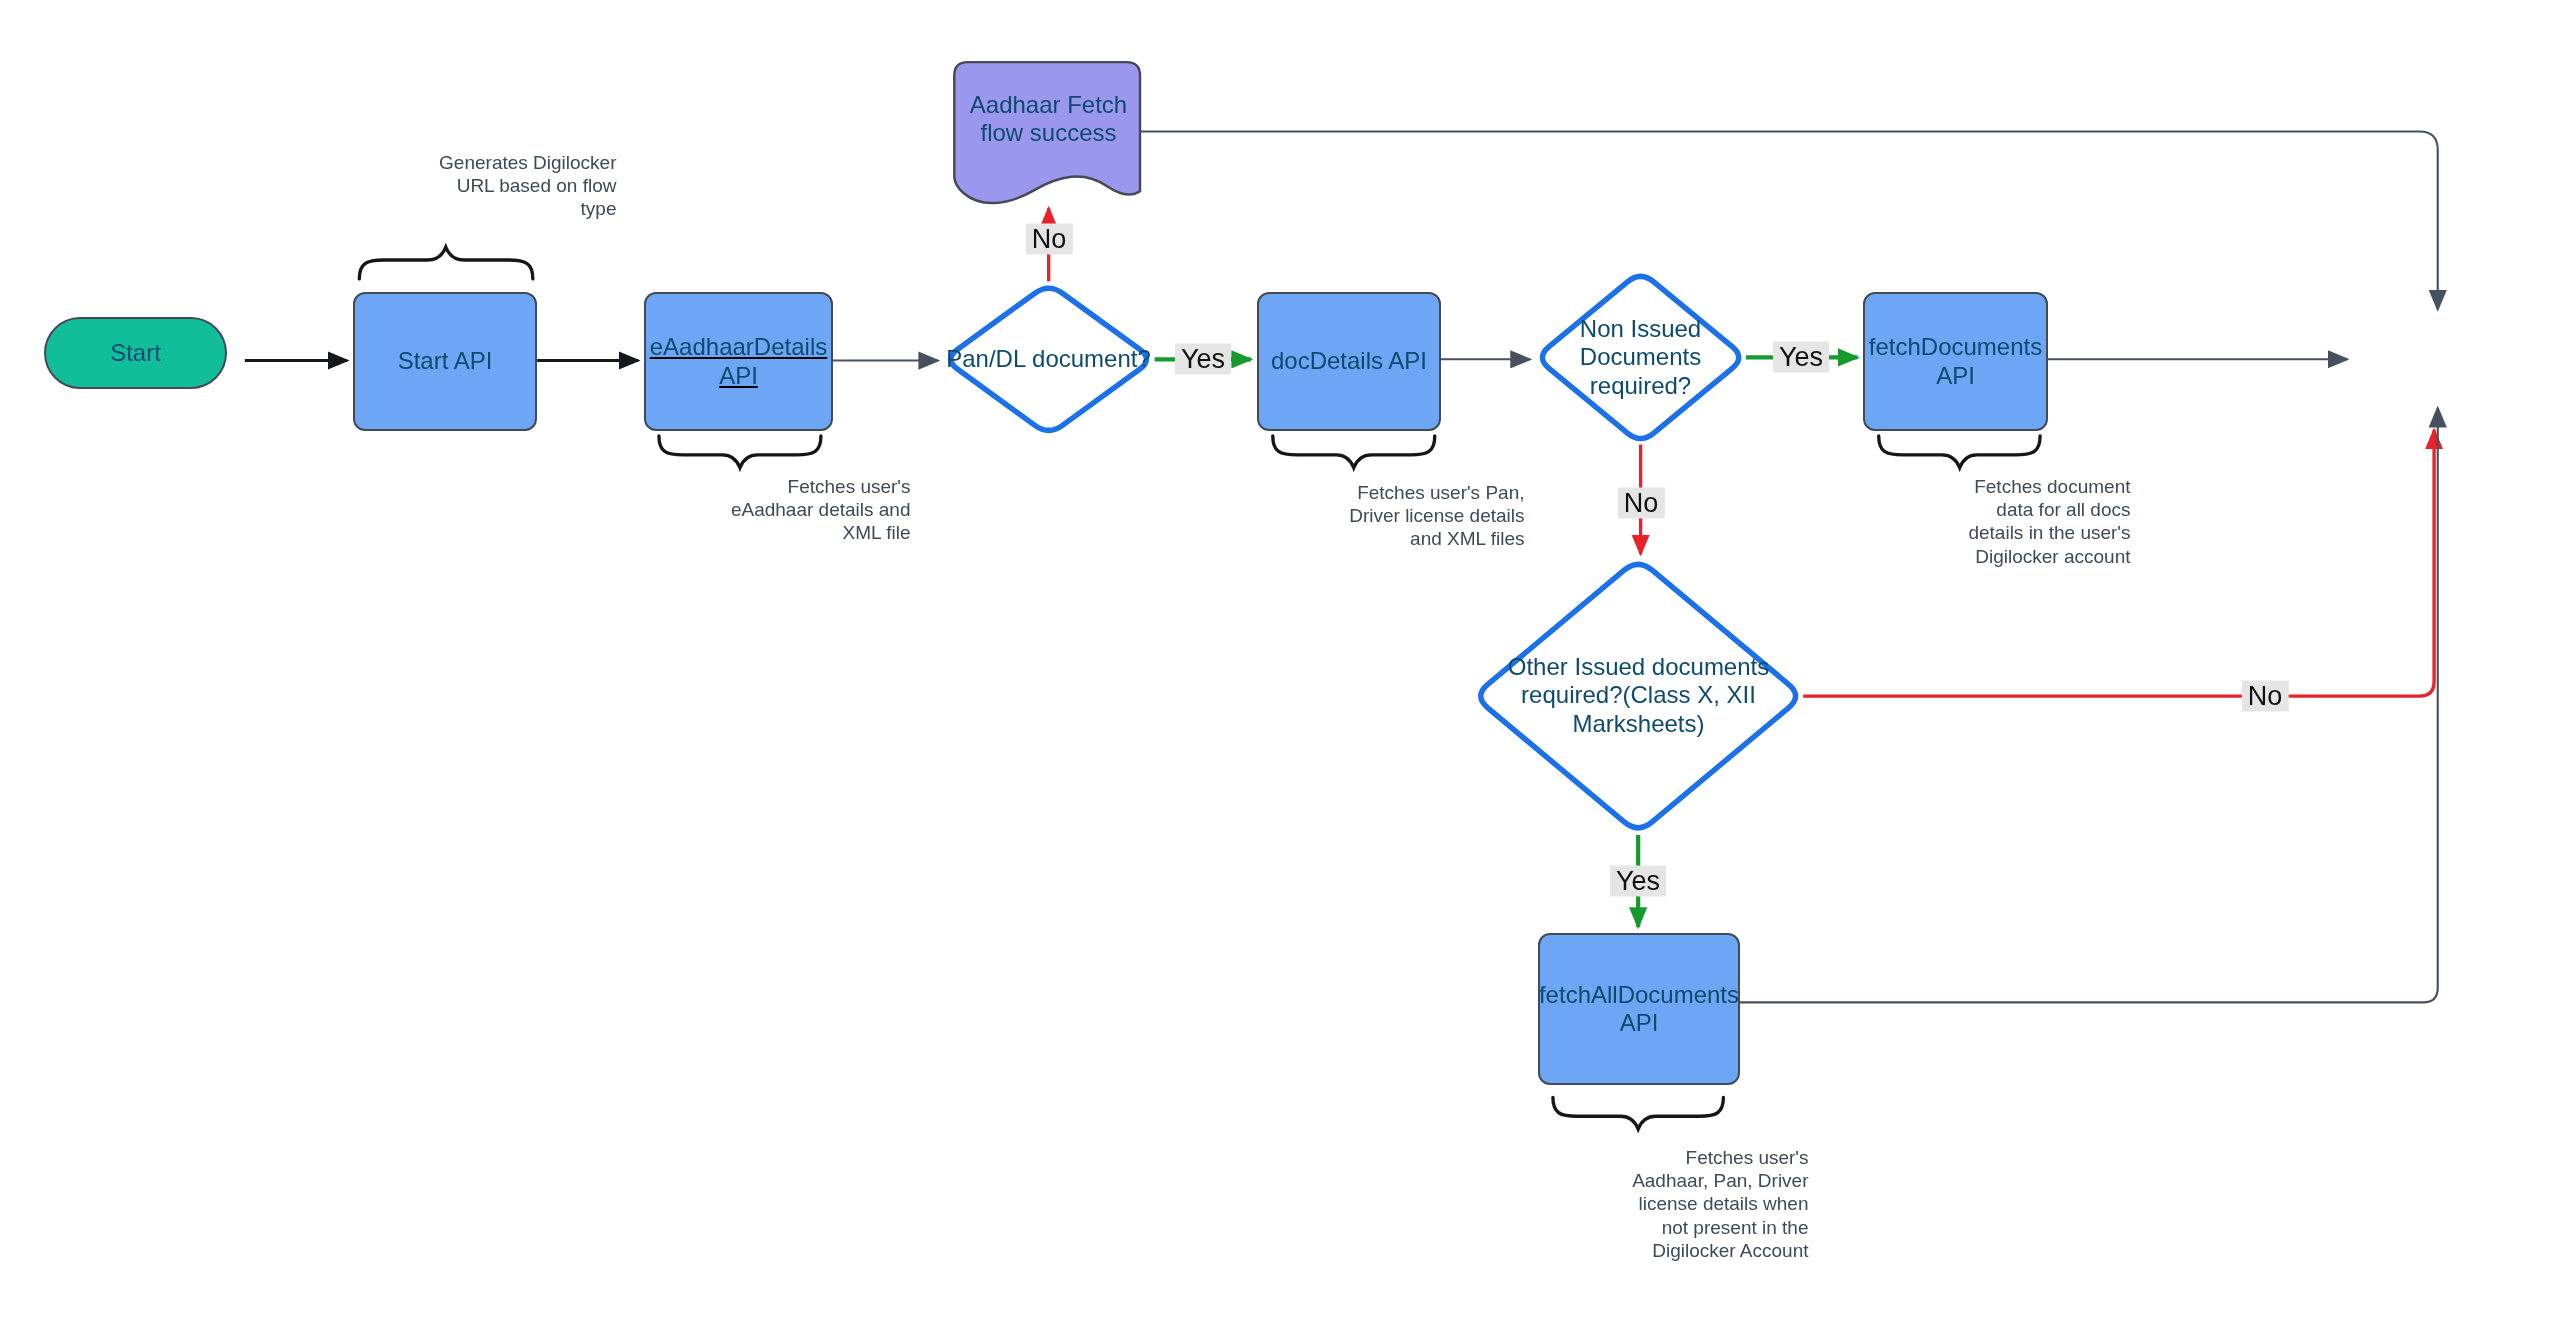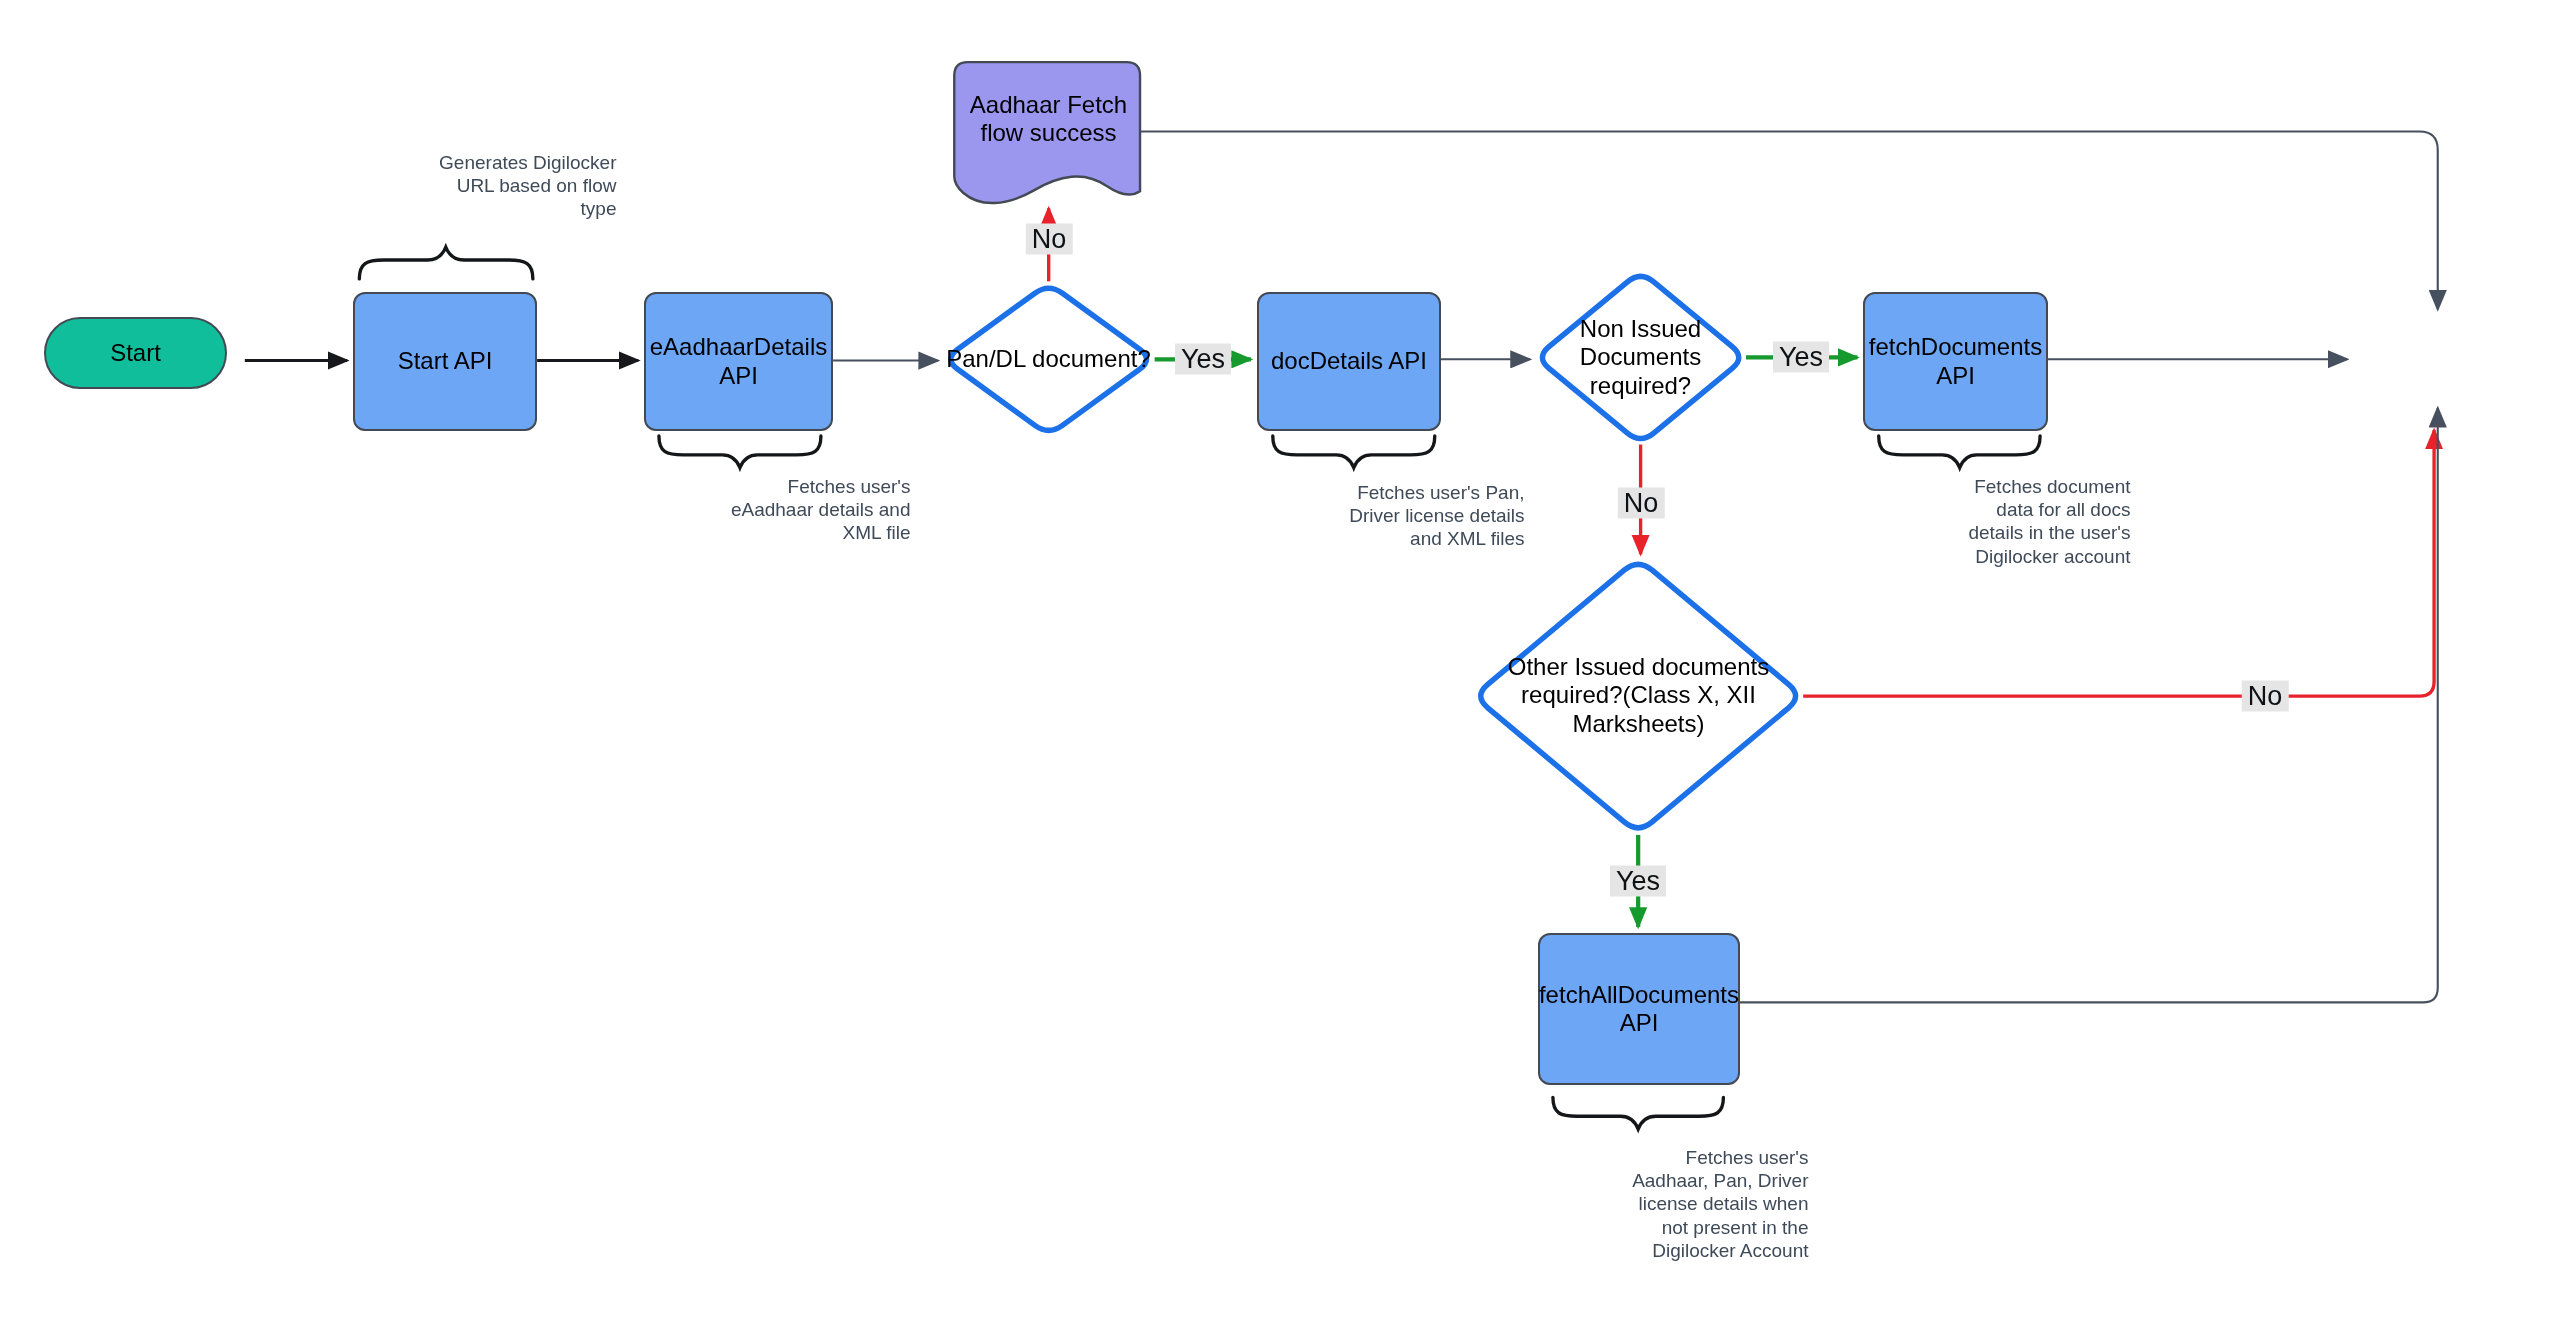--- a/index.html
+++ b/index.html
@@ -5,21 +5,21 @@
   html,body{margin:0;padding:0;background:#ffffff;}
   body{font-family:"Liberation Sans", sans-serif;}
   #canvas{position:relative;width:2576px;height:1330px;background:#ffffff;overflow:hidden;}
   #wires{position:absolute;left:0;top:0;z-index:2;pointer-events:none;}
   .node{position:absolute;display:flex;align-items:center;justify-content:center;
         text-align:center;box-sizing:border-box;z-index:1;}
   .proc{background:var(--c-process-fill,#6CA6F5);border:2.4px solid var(--c-shape-border,#434A54);
         border-radius:12px;}
   .term{background:var(--c-terminal-fill,#10BE9C);border:2.4px solid var(--c-shape-border,#434A54);
         border-radius:44px;}
-  .node-label{white-space:pre-line;font-size:24px;line-height:1.18;color:#000000;}
+  .node-label{white-space:pre-line;font-size:24px;line-height:1.18;color:#0c4a6e;}
   .overlay-label{position:absolute;z-index:3;display:flex;align-items:center;justify-content:center;
         text-align:center;pointer-events:none;}
   .edge-label{position:absolute;z-index:3;transform:translate(-50%,-50%);background:#e5e5e5;
         padding:0 6px;font-size:27px;color:#101113;}
   .note{position:absolute;z-index:3;transform:translateX(-50%);text-align:right;
         color:var(--c-annotation-text,#3F4A59);font-size:19px;line-height:1.22;white-space:pre-line;width:341px;}
   .e-slate{stroke:var(--c-neutral-edge,#47505E);stroke-width:3.5;fill:none;}
   .e-black{stroke:var(--c-dark-edge,#17181C);stroke-width:5;fill:none;}
   .e-green{stroke:var(--c-yes-edge,#169A2D);stroke-width:7;fill:none;}
   .e-red{stroke:var(--c-no-edge,#E8212B);stroke-width:5.5;fill:none;}
@@ -33,21 +33,21 @@
 <div id="canvas">
 
   <div class="node term" style="left:44px;top:317px;width:183px;height:72px;">
     <div class="node-label">Start</div>
   </div>
 
   <div class="node proc" style="left:353px;top:292px;width:184px;height:139px;">
     <div class="node-label">Start API</div>
   </div>
 
-  <div class="node proc" style="left:644px;top:292px;width:189px;height:139px;">
+  <div class="node proc" style="left:644px;top:292px;width:189px;height:139px;text-decoration:underline;">
     <div class="node-label">eAadhaarDetails
 API</div>
   </div>
 
   <div class="node proc" style="left:1257px;top:292px;width:184px;height:139px;">
     <div class="node-label">docDetails API</div>
   </div>
 
   <div class="node proc" style="left:1863px;top:292px;width:185px;height:139px;">
     <div class="node-label">fetchDocuments

